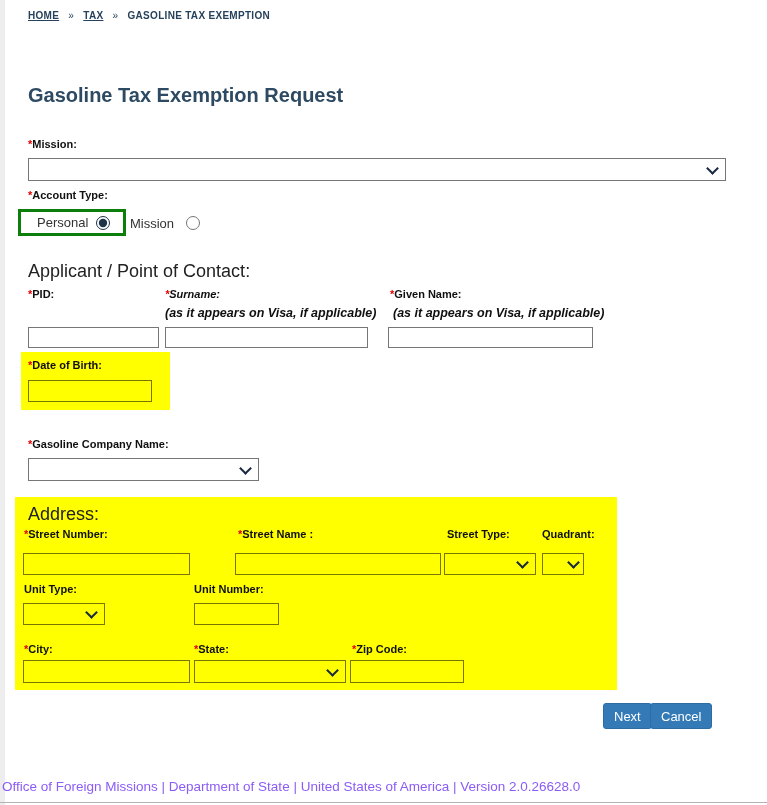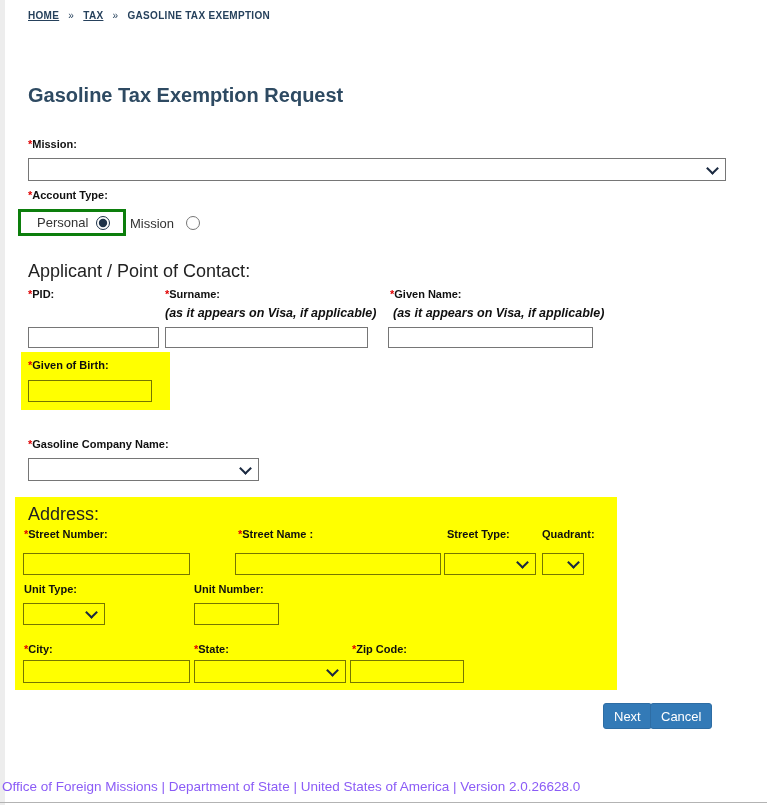--- a/index.html
+++ b/index.html
@@ -85,36 +85,36 @@
   <div class="radio-opt" style="left:130px;top:212px;height:22px;">
     <span class="opt-text">Mission</span>
     <input type="radio" name="accountType" style="">
   </div>
 
   <div class="plain" style="left:28px;top:261px;">Applicant / Point of Contact:</div>
 
   <div class="lbl" style="left:28px;top:288px;">
     <span class="star">*</span><span>PID:</span>
   </div>
-  <div class="lbl" style="left:165px;top:288px;">
+  <div class="lbl" style="left:165px;top:288px;font-style:italic;">
     <span class="star">*</span><span>Surname:</span>
   </div>
   <div class="lbl" style="left:390px;top:288px;">
     <span class="star">*</span><span>Given Name:</span>
   </div>
   <div class="note" style="left:165px;top:306px;">(as it appears on Visa, if applicable)</div>
   <div class="note" style="left:393px;top:306px;">(as it appears on Visa, if applicable)</div>
 
   <input class="tin" style="left: 28px; top: 327px; width: 131px; height: 21px;" value="">
   <input class="tin" style="left: 165px; top: 327px; width: 203px; height: 21px;" value="">
   <input class="tin" style="left: 388px; top: 327px; width: 205px; height: 21px;" value="">
 
   <div class="hl" style="left:21px;top:352px;width:149px;height:58px;"></div>
   <div class="lbl" style="left:28px;top:359px;">
-    <span class="star">*</span><span>Given of Birth:</span>
+    <span class="star">*</span><span>Date of Birth:</span>
   </div>
   <input class="tin on-yellow" style="left: 28px; top: 380px; width: 124px; height: 22px;" value="">
 
   <div class="lbl" style="left:28px;top:438px;">
     <span class="star">*</span><span>Gasoline Company Name:</span>
   </div>
   <div class="select-wrap" style="left:28px;top:458px;width:231px;height:23px;">
     <select aria-label="Gasoline Company Name"></select>
     <span class="chev"></span>
   </div>

